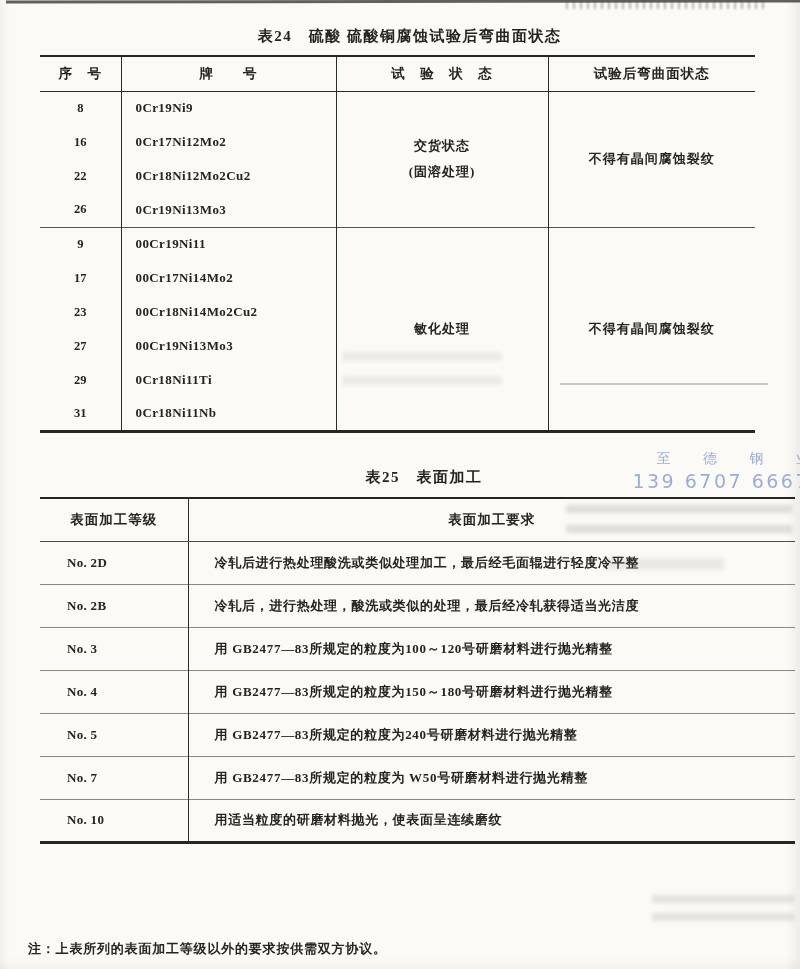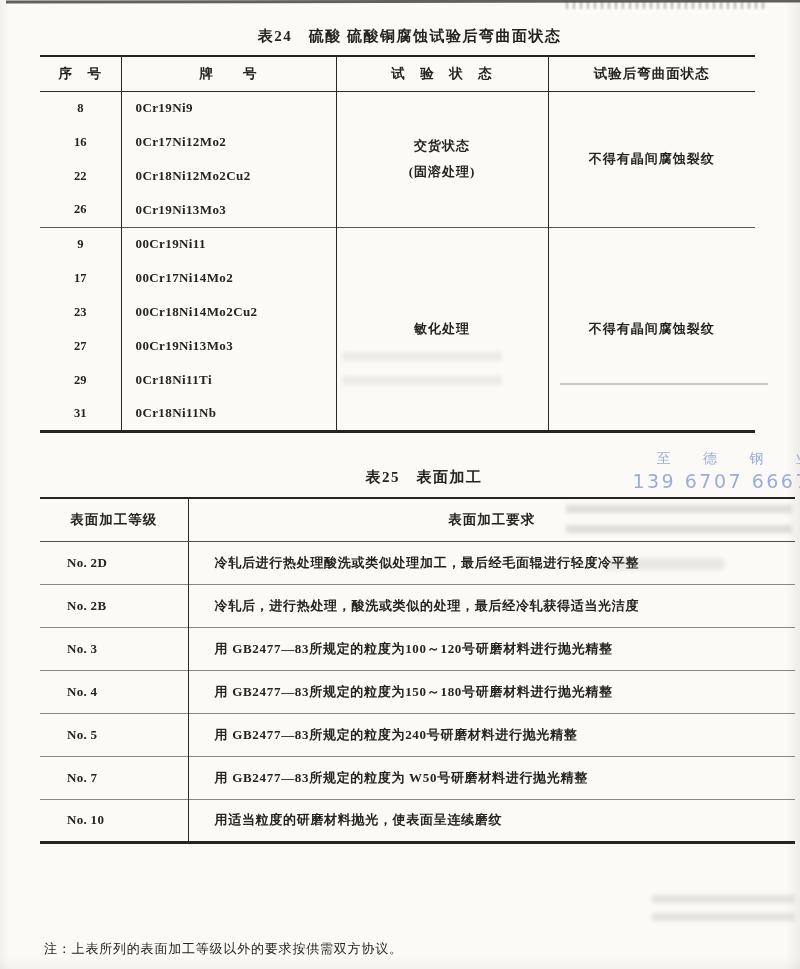--- a/index.html
+++ b/index.html
@@ -69,22 +69,22 @@
   #t25 td {
     height:43px; font-size:13px; font-weight:bold;
     border-top:1px solid #8b887e; vertical-align:middle;
   }
   #t25 th.c1, #t25 td.c1 { border-right:1.5px solid #2b2a26; }
   #t25 td.c1 { padding-left:27px; letter-spacing:0.3px; }
   #t25 td.c2 { padding-left:26px; letter-spacing:0.7px; }
   #t25 thead th { border-bottom:1.5px solid #504d47; }
 
   .footnote {
-    position:absolute; left:44px; top:940px;
-    font-size:13px; font-weight:normal; letter-spacing:0.8px;
+    position:absolute; left:28px; top:940px;
+    font-size:13px; font-weight:bold; letter-spacing:0.8px;
   }
 
   
   .watermark {
     position:absolute; left:618px; top:450px; width:192px;
     text-align:right; color:#8c9ed2; opacity:0.85;
     font-family:"DejaVu Sans","Liberation Sans",sans-serif;
   }
   .wm-company { font-size:14px; letter-spacing:14px; margin-right:-14px; }
   .wm-phone { font-size:19px; letter-spacing:2.5px; margin-top:2px; }

